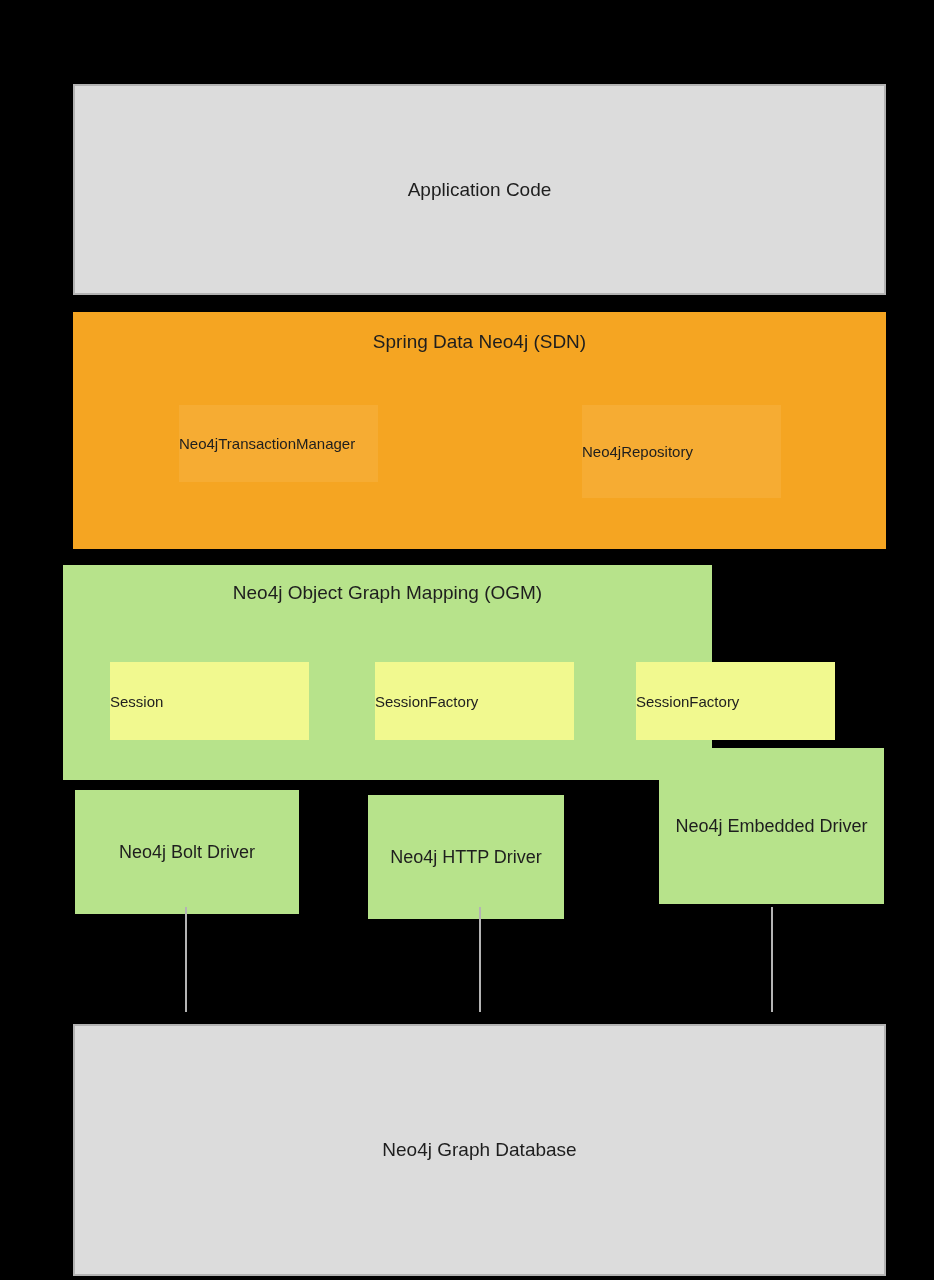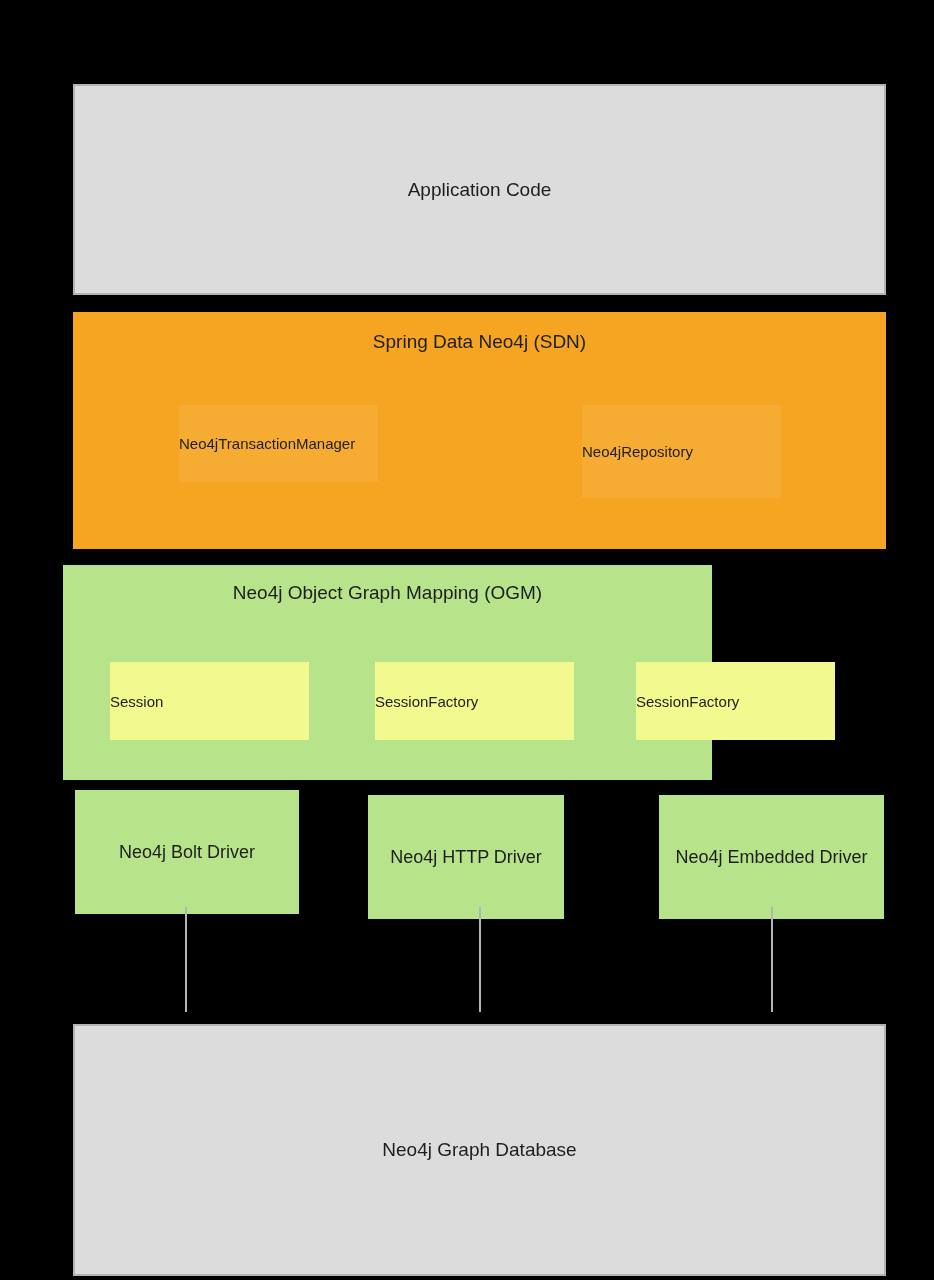--- a/index.html
+++ b/index.html
@@ -77,21 +77,21 @@
   #sdn-title      { top: 18px; }
   #sdn-inner-1    { left: 106px; top: 93px;   width: 199px; height: 77px; }
   #sdn-inner-2    { left: 509px; top: 93px;   width: 199px; height: 93px; }
   #ogm-box        { left: 63px;  top: 553px;  width: 649px; height: 215px; }
   #ogm-title      { top: 16px; }
   #ogm-inner-1    { left: 47px;  top: 97px;   width: 199px; height: 78px; }
   #ogm-inner-2    { left: 312px; top: 97px;   width: 199px; height: 78px; }
   #ogm-inner-3    { left: 573px; top: 97px;   width: 199px; height: 78px; }
   #driver-1       { left: 75px;  top: 778px;  width: 224px; height: 124px; }
   #driver-2       { left: 368px; top: 783px;  width: 196px; height: 124px; }
-  #driver-3       { left: 659px; top: 783px;  width: 225px; height: 124px; }
+  #driver-3       { left: 659px; top: 736px;  width: 225px; height: 156px; }
   #connector-1    { left: 185px; top: 907px;  height: 105px; }
   #connector-2    { left: 479px; top: 907px;  height: 105px; }
   #connector-3    { left: 771px; top: 907px;  height: 105px; }
   #db-box         { left: 73px;  top: 1012px; width: 813px; height: 252px; }
 </style>
 </head>
 <body>
 
 <div class="canvas">
 

